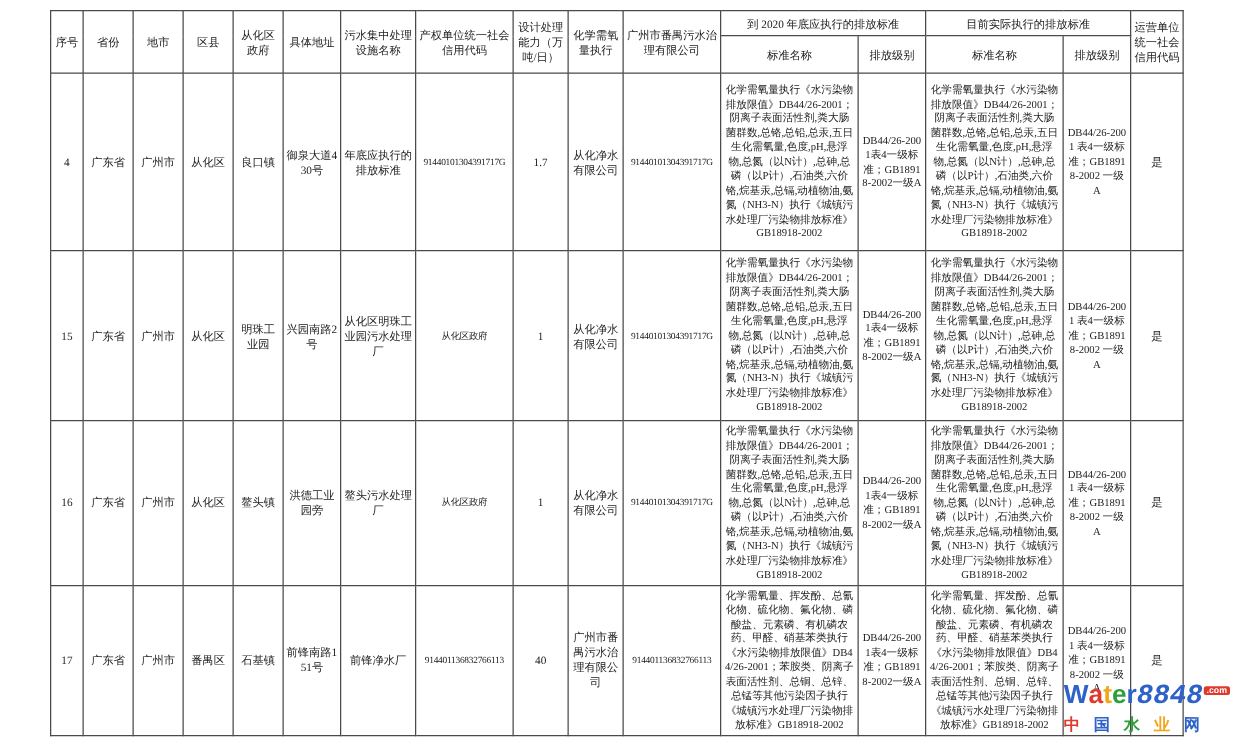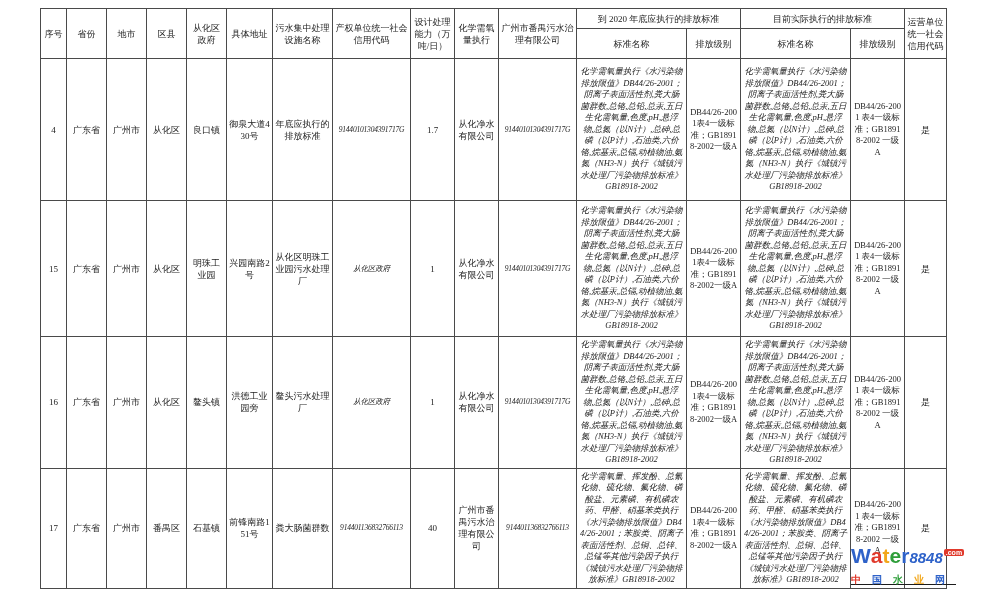--- a/index.html
+++ b/index.html
@@ -17,41 +17,41 @@
     text-align:center;vertical-align:middle;
     font-weight:normal;
     font-size:9px;line-height:12px;
     padding:1px 2px;
     overflow:hidden;
     word-break:break-all;
   }
   thead tr.h1{height:20px;}
   thead tr.h2{height:30px;}
   td.cell-std{
-    font-size:8.5px;line-height:11.5px;padding:2px 3px;font-style:italic;
+    font-size:8.5px;line-height:11.5px;padding:2px 3px;
   }
   td.cell-level{font-size:8.5px;line-height:11.5px;}
-  td.cell-code{font-size:7.5px;letter-spacing:-0.2px;font-style:italic;}
+  td.cell-code{font-size:7.5px;letter-spacing:-0.2px;}
   
   .watermark{
     position:absolute;left:851px;top:545px;width:134px;
     font-family:"Liberation Sans","DejaVu Sans",sans-serif;
     z-index:5;background:transparent;
   }
   .wm-top{font-weight:bold;font-size:21px;line-height:21px;white-space:nowrap;}
   .wm-letter{display:inline-block;}
-  .wm-num{font-style:italic;font-size:15px;font-weight:bold;}
+  .wm-num{font-style:italic;font-size:22px;font-weight:bold;font-family:Liberation Mono, monospace;}
   .wm-tld{
     font-size:7px;font-weight:bold;color:#ffffff;
     border-radius:2px;padding:0 2px;margin-left:1px;
     position:relative;top:-8px;
   }
   .wm-cn{
-    font-weight:bold;font-size:10px;line-height:15px;
-    letter-spacing:11px;white-space:nowrap;margin-top:1px;text-decoration:underline;
+    font-weight:bold;font-size:13px;line-height:15px;
+    letter-spacing:11px;white-space:nowrap;margin-top:1px;
   }
 </style>
 </head>
 <body>
 
 <table>
   <colgroup>
     <col style="width:26px">
       <col style="width:40px">
       <col style="width:40px">
@@ -148,21 +148,21 @@
         <td class="cell-level">DB44/26-2001 表4一级标准；GB18918-2002 一级A</td>
         <td class="cell">是</td>
       </tr>
       <tr style="height: 118px;">
         <td class="cell-no">17</td>
         <td class="cell">广东省</td>
         <td class="cell">广州市</td>
         <td class="cell">番禺区</td>
         <td class="cell">石基镇</td>
         <td class="cell">前锋南路151号</td>
-        <td class="cell">粪大肠菌群数</td>
+        <td class="cell">前锋净水厂</td>
         <td class="cell-code">914401136832766113</td>
         <td class="cell">40</td>
         <td class="cell">广州市番禺污水治理有限公司</td>
         <td class="cell-code">914401136832766113</td>
         <td class="cell-std">化学需氧量、挥发酚、总氰化物、硫化物、氟化物、磷酸盐、元素磷、有机磷农药、甲醛、硝基苯类执行《水污染物排放限值》DB44/26-2001；苯胺类、阴离子表面活性剂、总铜、总锌、总锰等其他污染因子执行《城镇污水处理厂污染物排放标准》GB18918-2002</td>
         <td class="cell-level">DB44/26-2001表4一级标准；GB18918-2002一级A</td>
         <td class="cell-std">化学需氧量、挥发酚、总氰化物、硫化物、氟化物、磷酸盐、元素磷、有机磷农药、甲醛、硝基苯类执行《水污染物排放限值》DB44/26-2001；苯胺类、阴离子表面活性剂、总铜、总锌、总锰等其他污染因子执行《城镇污水处理厂污染物排放标准》GB18918-2002</td>
         <td class="cell-level">DB44/26-2001 表4一级标准；GB18918-2002 一级A</td>
         <td class="cell">是</td>
       </tr>

